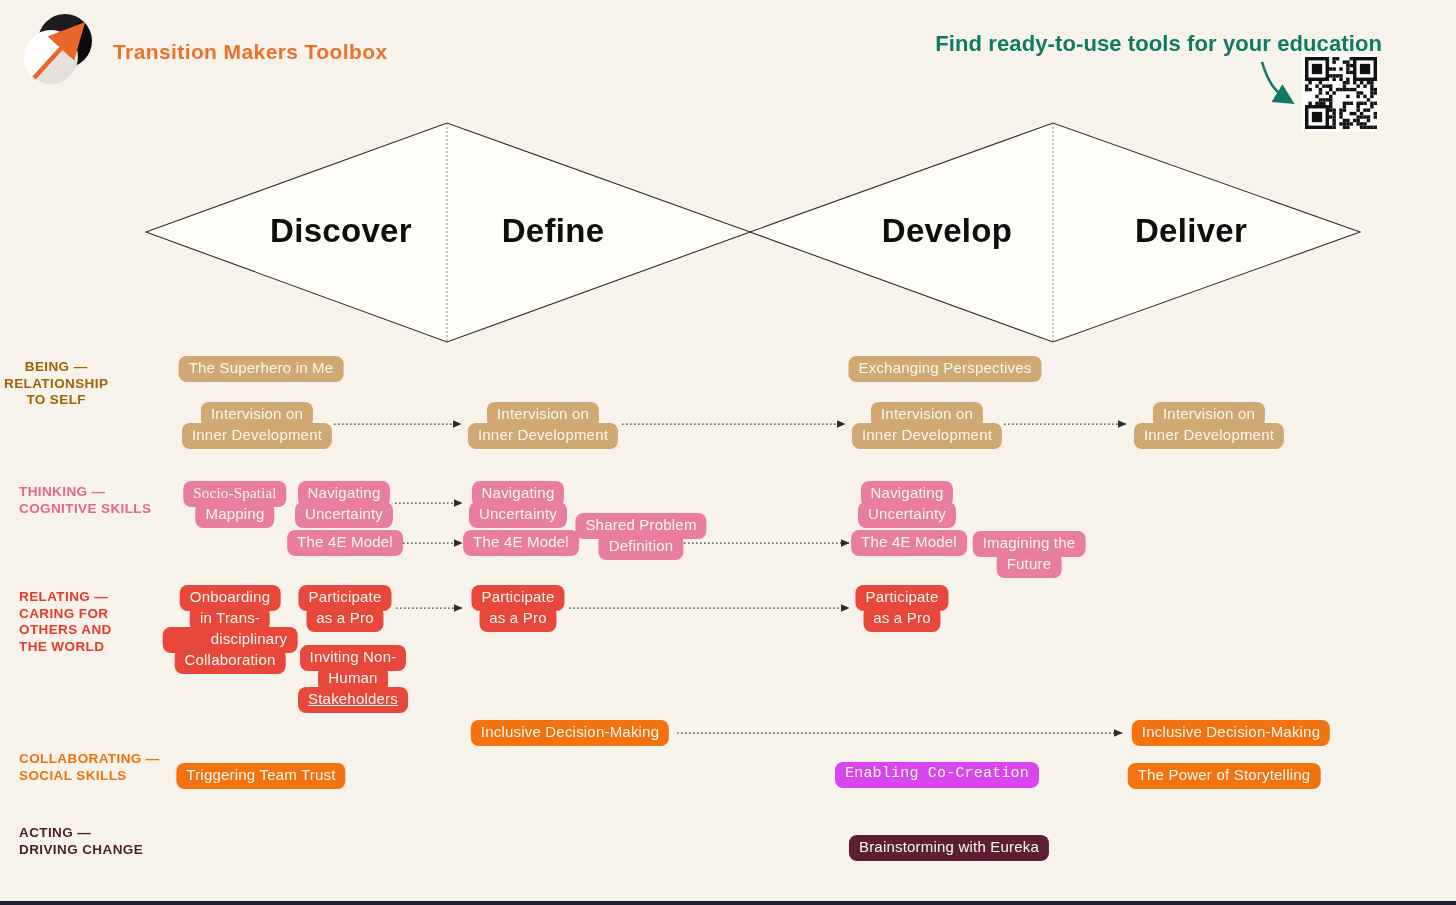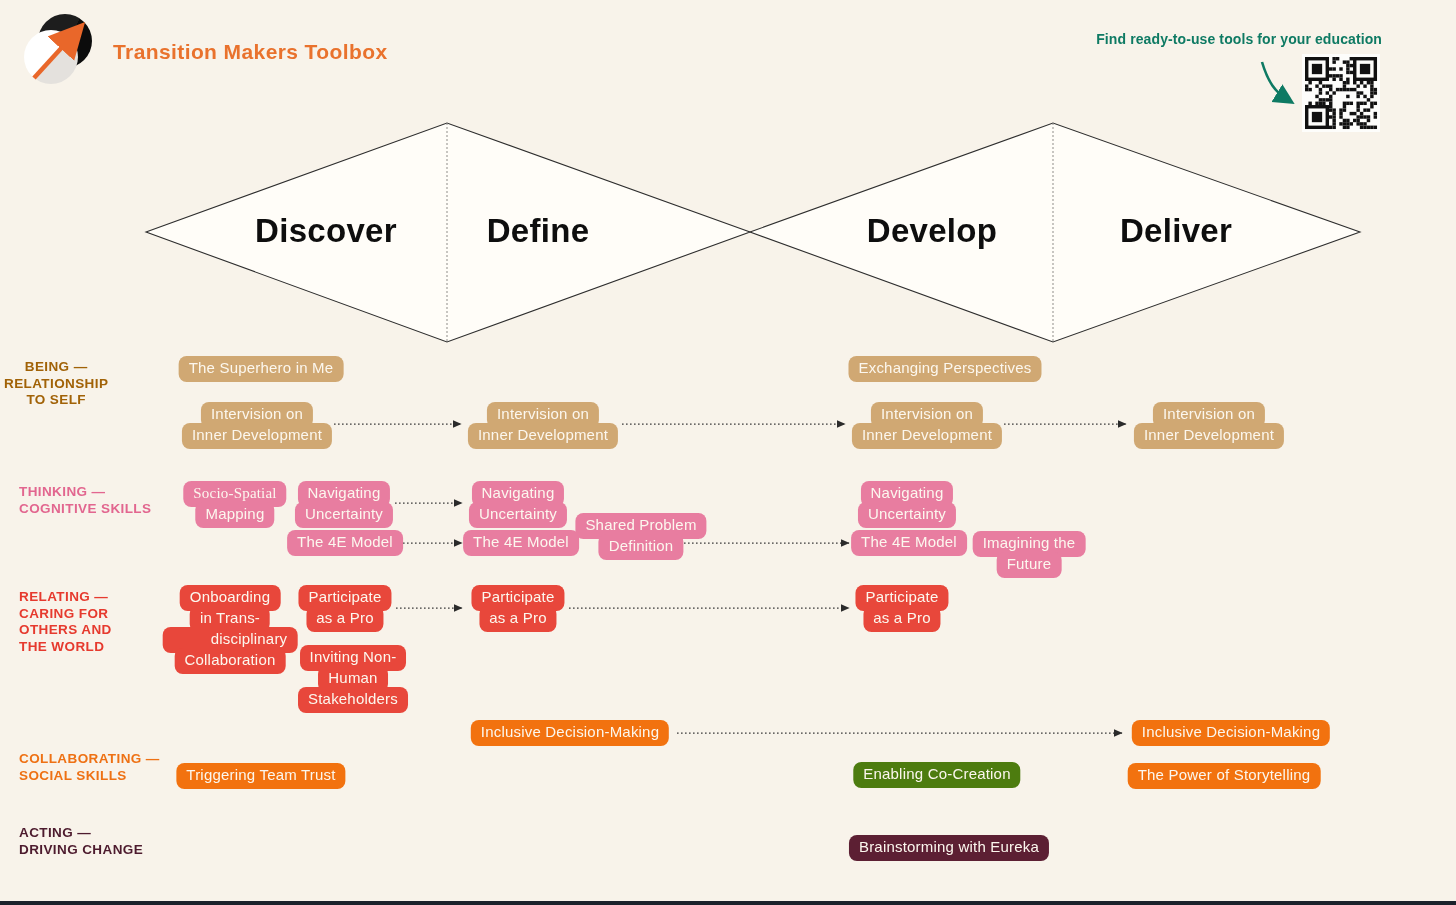--- a/index.html
+++ b/index.html
@@ -17,29 +17,29 @@
   #logo .circle{position:absolute;width:54px;height:54px;border-radius:50%}
   #logo .c-black{left:14px;top:2px;background:linear-gradient(115deg,#1d1d1d 55%,#0c0c0c 55%)}
   #logo .c-white{left:0px;top:18px;background:linear-gradient(135deg,#ffffff 52%,#e4e1dd 52%);}
   #logo svg{position:absolute;left:0;top:0}
   #app-title{
     position:absolute;left:113px;top:40px;z-index:3;
     font-size:21px;font-weight:800;color:#e9722d;letter-spacing:.4px;
   }
   #qr-note{
     position:absolute;top:31px;right:74px;z-index:3;
-    font-size:14px;font-weight:800;color:#0e7a63;letter-spacing:.1px;
+    font-size:22px;font-weight:800;color:#0e7a63;letter-spacing:.1px;
   }
   #qr-box{position:absolute;left:1302px;top:54px;width:78px;height:78px;background:#fdfdfb;z-index:3}
   #teal-arrow{position:absolute;left:1240px;top:50px;z-index:3}
 
   
   .phase{
     position:absolute;top:231px;transform:translate(-50%,-50%);z-index:1;
-    font-size:33px;font-weight:800;color:#0e0e0e;letter-spacing:.3px;white-space:nowrap;
+    font-size:33px;font-weight:800;color:#0e0e0e;letter-spacing:.3px;white-space:nowrap;margin-left:15px;
   }
 
   
   .cat-label{
     position:absolute;z-index:1;
     font-size:13.5px;font-weight:700;line-height:16.5px;letter-spacing:.4px;white-space:nowrap;
   }
 
   
   .badge{
@@ -350,33 +350,33 @@
       <span style="background: rgb(232, 71, 59);">Participate</span>
       <span style="background: rgb(232, 71, 59);">as a Pro</span>
     </div>
     <div class="badge" style="left: 902px; top: 585px;">
       <span style="background: rgb(232, 71, 59);">Participate</span>
       <span style="background: rgb(232, 71, 59);">as a Pro</span>
     </div>
     <div class="badge" style="left: 353px; top: 645px;">
       <span style="background: rgb(232, 71, 59);">Inviting Non-</span>
       <span style="background: rgb(232, 71, 59);">Human</span>
-      <span style="background: rgb(232, 71, 59);">Stakeholders</span>
+      <span style="background: rgb(232, 71, 59); text-decoration: underline;">Stakeholders</span>
     </div>
     <div class="badge" style="left: 570px; top: 720px;">
       <span style="background: rgb(242, 114, 15);">Inclusive Decision-Making</span>
     </div>
     <div class="badge" style="left: 1231px; top: 720px;">
       <span style="background: rgb(242, 114, 15);">Inclusive Decision-Making</span>
     </div>
     <div class="badge" style="left: 261px; top: 763px;">
       <span style="background: rgb(242, 114, 15);">Triggering Team Trust</span>
     </div>
     <div class="badge" style="left: 937px; top: 762px;">
-      <span style="background: #4d7c0f;">Enabling Co-Creation</span>
+      <span style="background: #d946ef; font-family: Liberation Mono, monospace;">Enabling Co-Creation</span>
     </div>
     <div class="badge" style="left: 1224px; top: 763px; border-radius: 9px;">
       <span style="background: rgb(242, 114, 15);">The Power of Storytelling</span>
     </div>
     <div class="badge" style="left: 949px; top: 835px;">
       <span style="background: rgb(92, 31, 51);">Brainstorming with Eureka</span>
     </div>
   </div>
 
 <div id="bottom-edge"></div>

